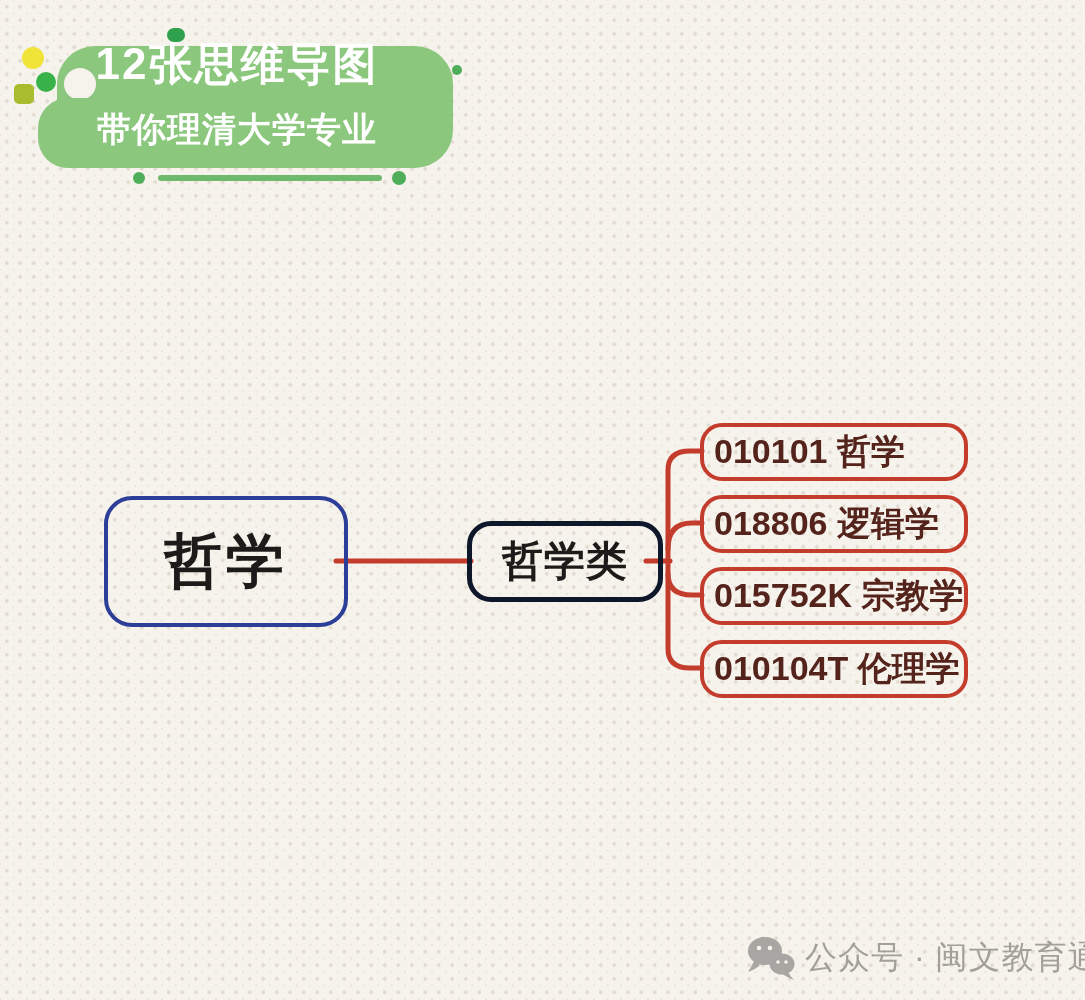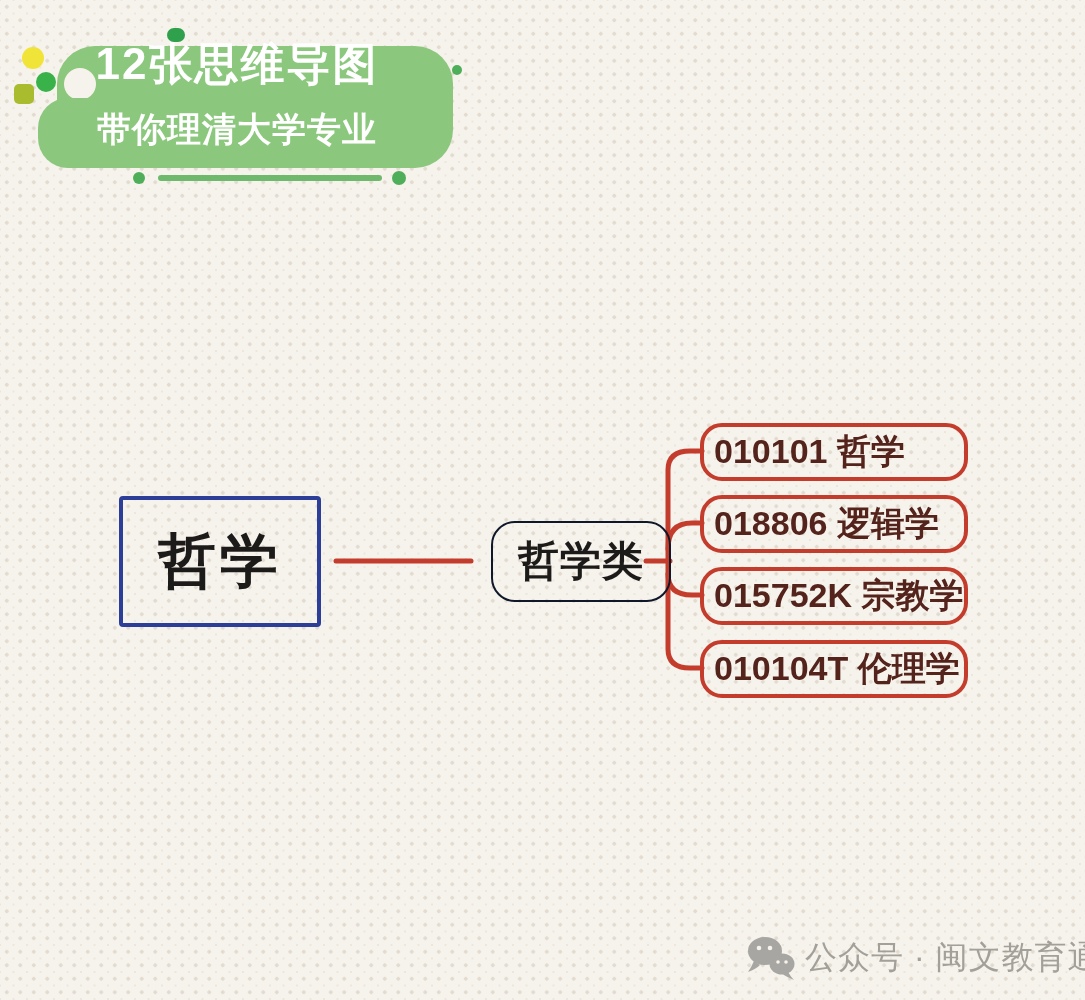--- a/index.html
+++ b/index.html
@@ -48,30 +48,29 @@
   .deco-dot-line-l{ left:133px; top:172px; width:12px; height:12px; border-radius:50%; background:#4fae59; }
   .deco-dot-line-r{ left:392px; top:171px; width:14px; height:14px; border-radius:50%; background:#4fae59; }
 
   
   svg.connectors{ left:0; top:0; z-index:1; }
   .node{
     display:flex; align-items:center; z-index:2;
     background:transparent;
   }
   .root-box{
-    left:119px; top:496px; width:202px; height:131px;
-    border:4px solid #2c3e97; border-radius:4px;
+    left:104px; top:496px; width:244px; height:131px;
+    border:4px solid #2c3e97; border-radius:28px;
     justify-content:center;
   }
   .root-box span{ font-size:58px; font-weight:bold; color:#1d1b19; letter-spacing:4px; }
   .cat-box{
-    left:467px; top:521px; width:180px; height:81px;
-    border:2px solid #0f172a; border-radius:24px;
+    left:467px; top:521px; width:196px; height:81px;
+    border:5px solid #0f172a; border-radius:24px;
     justify-content:center;
-    margin-left:24px;
   }
   .cat-box span{ font-size:41px; font-weight:bold; color:#1d1b19; letter-spacing:1px; }
   .leaf{
     left:700px; width:268px; height:58px;
     border:4px solid #c33c2c; border-radius:22px;
     padding-left:10px;
   }
   .leaf span{ font-size:34px; font-weight:bold; color:#54241c; white-space:nowrap; }
   .leaf-1{ top:423px; }
   .leaf-2{ top:495px; }

